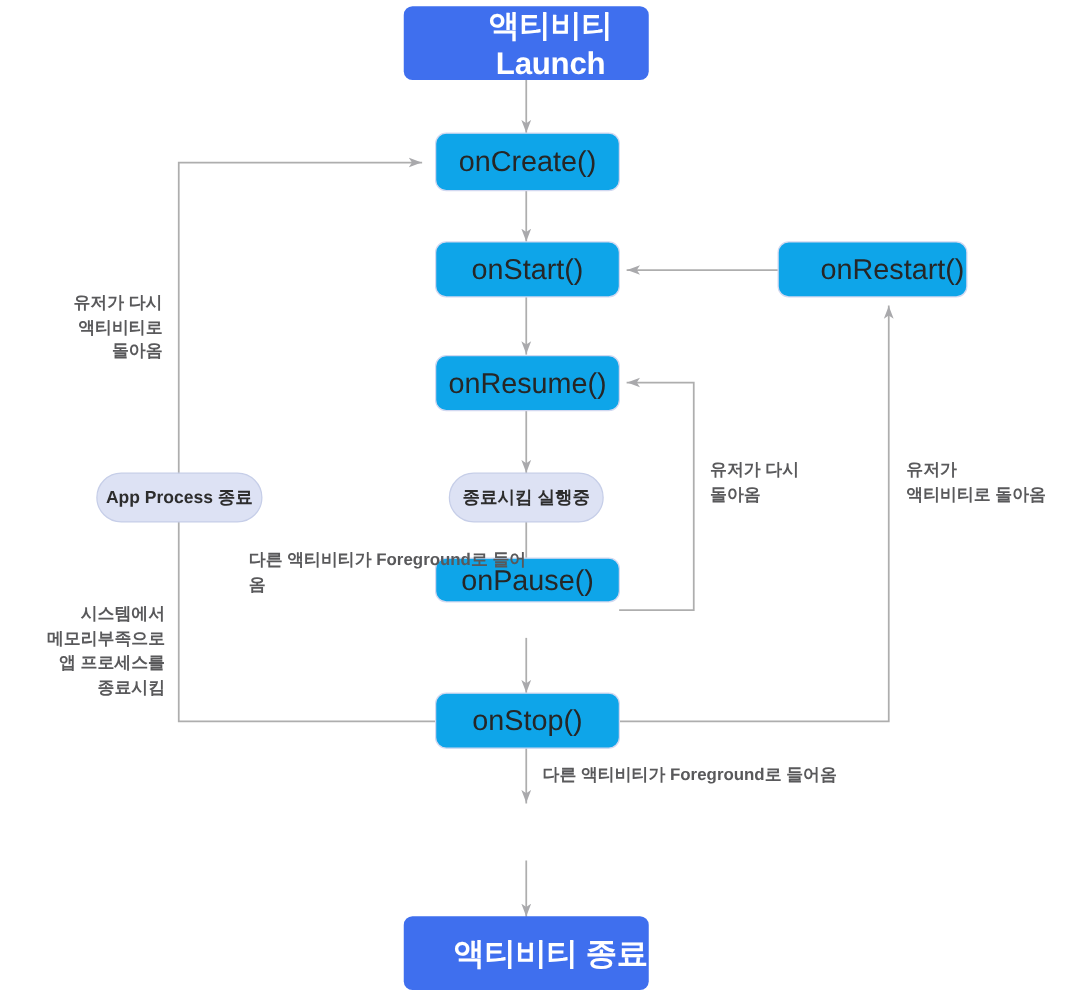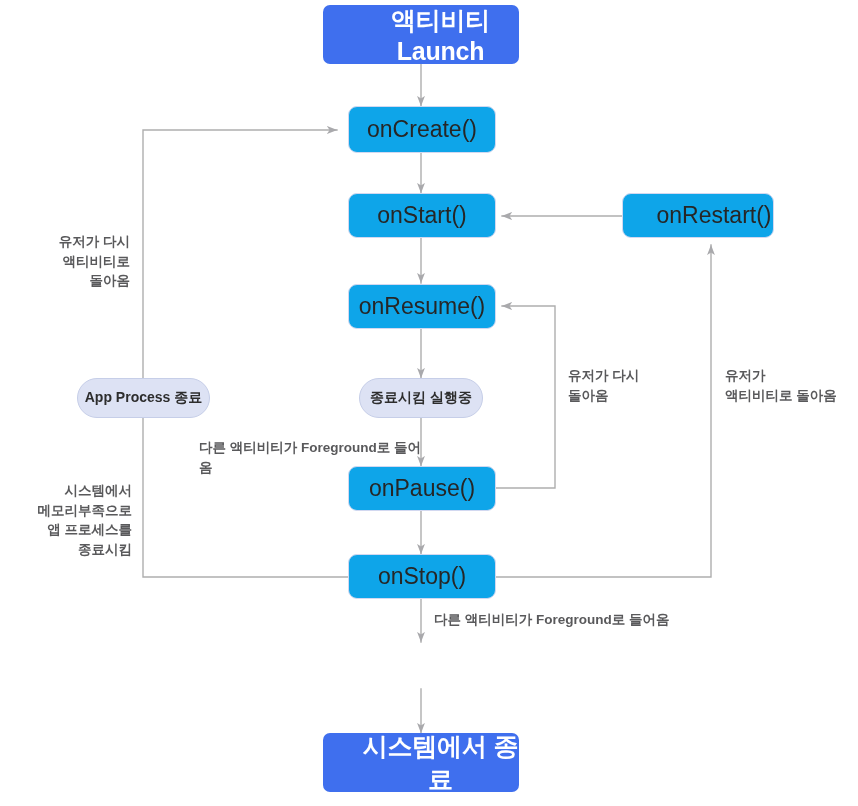--- a/index.html
+++ b/index.html
@@ -132,31 +132,31 @@
   </div>
 
   <div class="node node-state" style="left:359px; top:378px; width:124px; height:40px;">
     <span>종료시킴 실행중</span>
   </div>
 
   <div class="node node-state" style="left:77px; top:378px; width:133px; height:40px;">
     <span>App Process 종료</span>
   </div>
 
-  <div class="node node-callback" style="left:348px; top:466px; width:148px; height:45px;justify-content:center;">
+  <div class="node node-callback" style="left:348px; top:446px; width:148px; height:36px;justify-content:center;">
     <span>onPause()</span>
   </div>
 
   <div class="node node-callback" style="left:348px; top:554px; width:148px; height:45px;">
     <span>onStop()</span>
   </div>
 
 
   <div class="node node-terminal" style="left:323px; top:733px; width:196px; height:59px;">
-    <span>시스템에서 종료</span>
+    <span>액티비티 종료</span>
   </div>
 
   <div class="edge-label lbl-right" style="left:20px; top:232px; width:110px;">유저가 다시
 액티비티로
 돌아옴</div>
 
   <div class="edge-label lbl-right" style="left:12px; top:457px; width:120px;margin-top:24px;">시스템에서
 메모리부족으로
 앱 프로세스를
 종료시킴</div>

